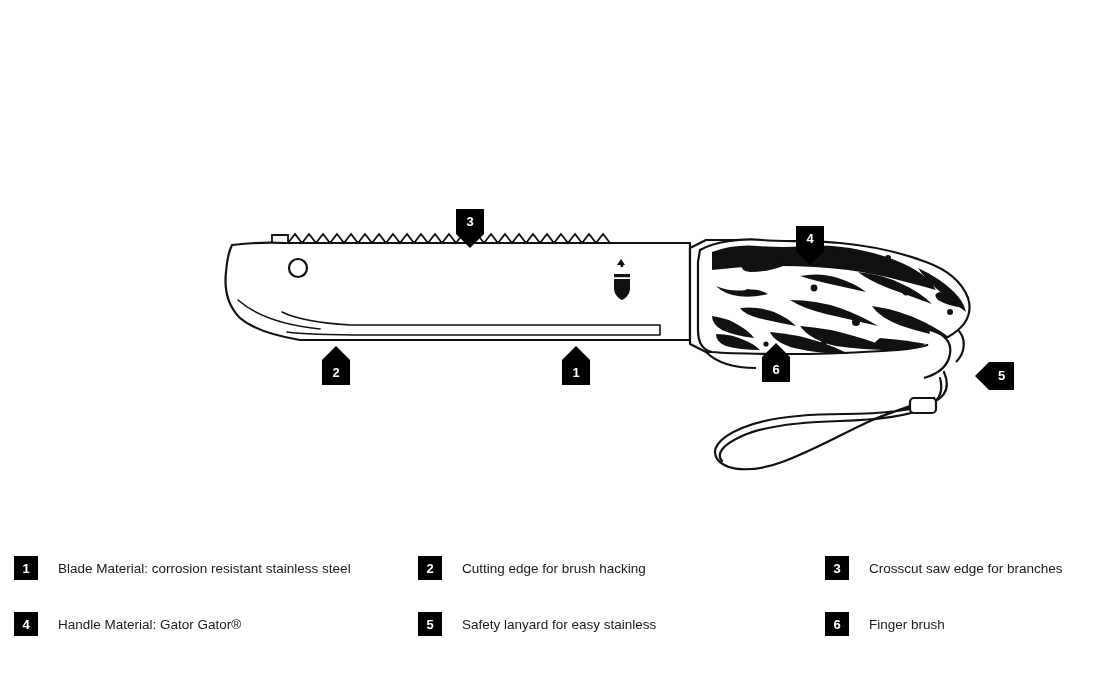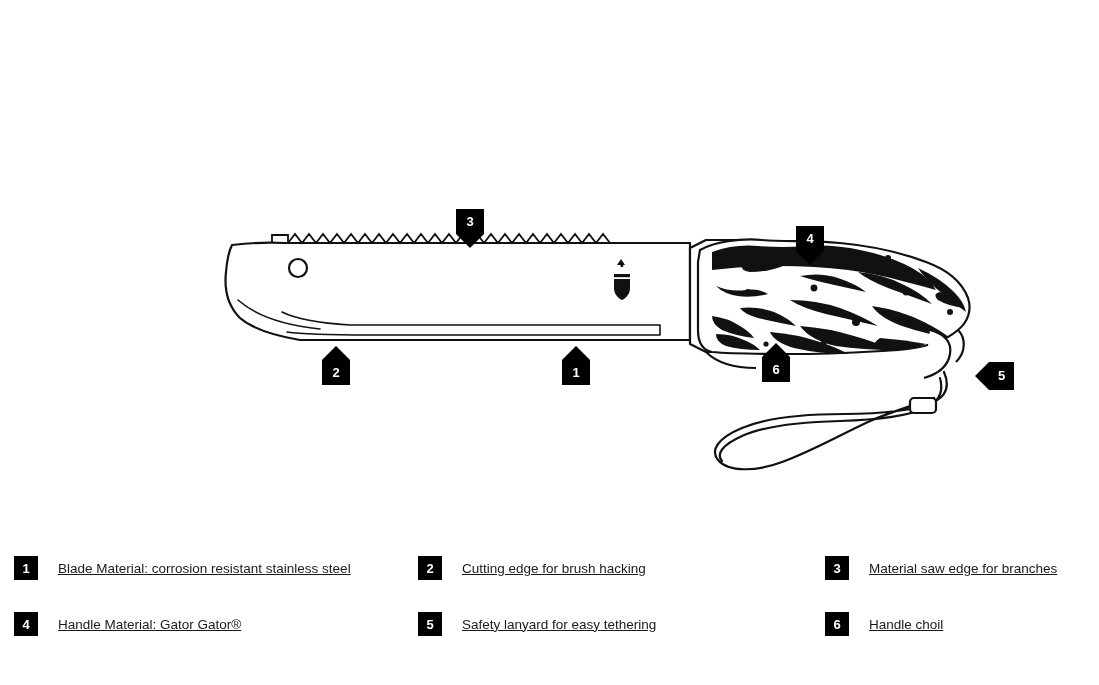--- a/index.html
+++ b/index.html
@@ -59,21 +59,20 @@
     display: flex;
     align-items: center;
     justify-content: center;
     flex: none;
   }
   .legend-text {
     font-size: 13.5px;
     color: #1a1a1a;
     margin-left: 20px;
     white-space: nowrap;
-    text-decoration: underline;
   }
   .callout-label {
     position: absolute;
     color: #ffffff;
     font-size: 13px;
     font-weight: bold;
     font-family: "Liberation Sans", sans-serif;
     text-align: center;
     line-height: 1;
     pointer-events: none;
@@ -246,30 +245,30 @@
     <div class="legend-cell col1">
       <div class="legend-badge">1</div>
       <div class="legend-text">Blade Material: corrosion resistant stainless steel</div>
     </div>
     <div class="legend-cell col2">
       <div class="legend-badge">2</div>
       <div class="legend-text">Cutting edge for brush hacking</div>
     </div>
     <div class="legend-cell col3">
       <div class="legend-badge">3</div>
-      <div class="legend-text">Material saw edge for branches</div>
+      <div class="legend-text">Crosscut saw edge for branches</div>
     </div>
   </div>
   <div class="legend-row">
     <div class="legend-cell col1">
       <div class="legend-badge">4</div>
       <div class="legend-text">Handle Material: Gator Gator®</div>
     </div>
     <div class="legend-cell col2">
       <div class="legend-badge">5</div>
-      <div class="legend-text">Safety lanyard for easy tethering</div>
+      <div class="legend-text">Safety lanyard for easy stainless</div>
     </div>
     <div class="legend-cell col3">
       <div class="legend-badge">6</div>
-      <div class="legend-text">Handle choil</div>
+      <div class="legend-text">Finger brush</div>
     </div>
   </div>
 </div>
 
 </body></html>

